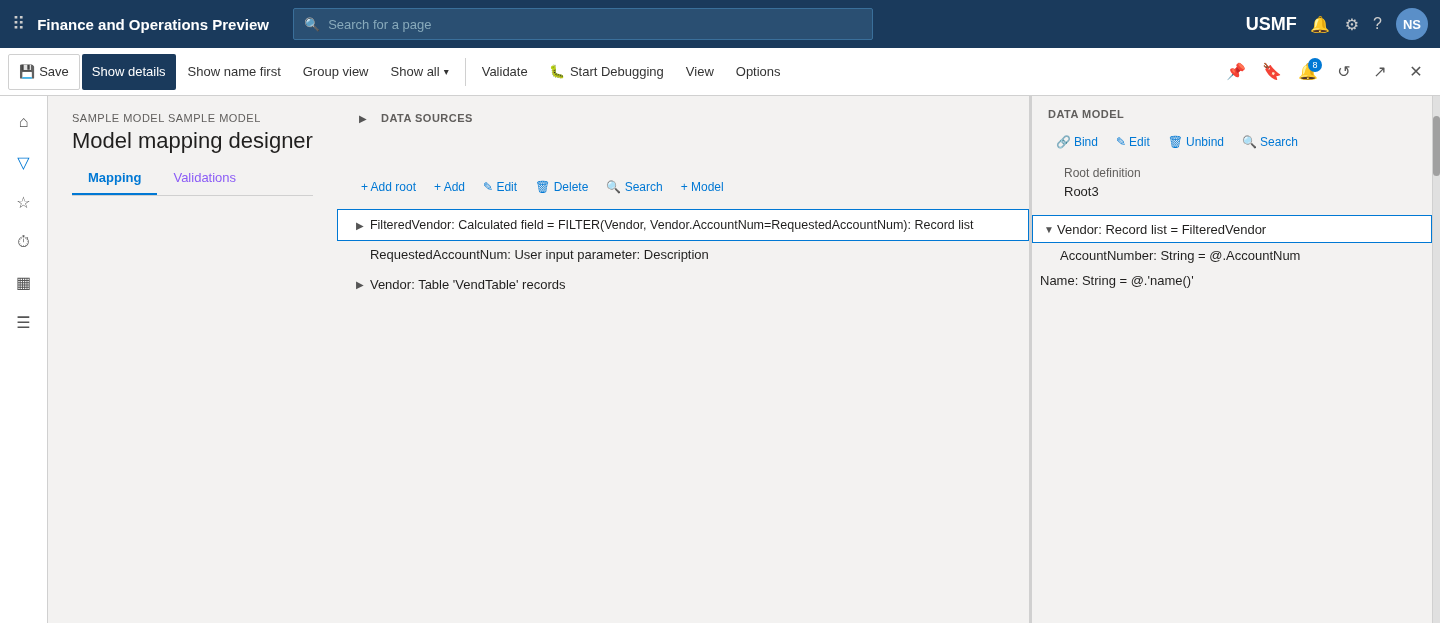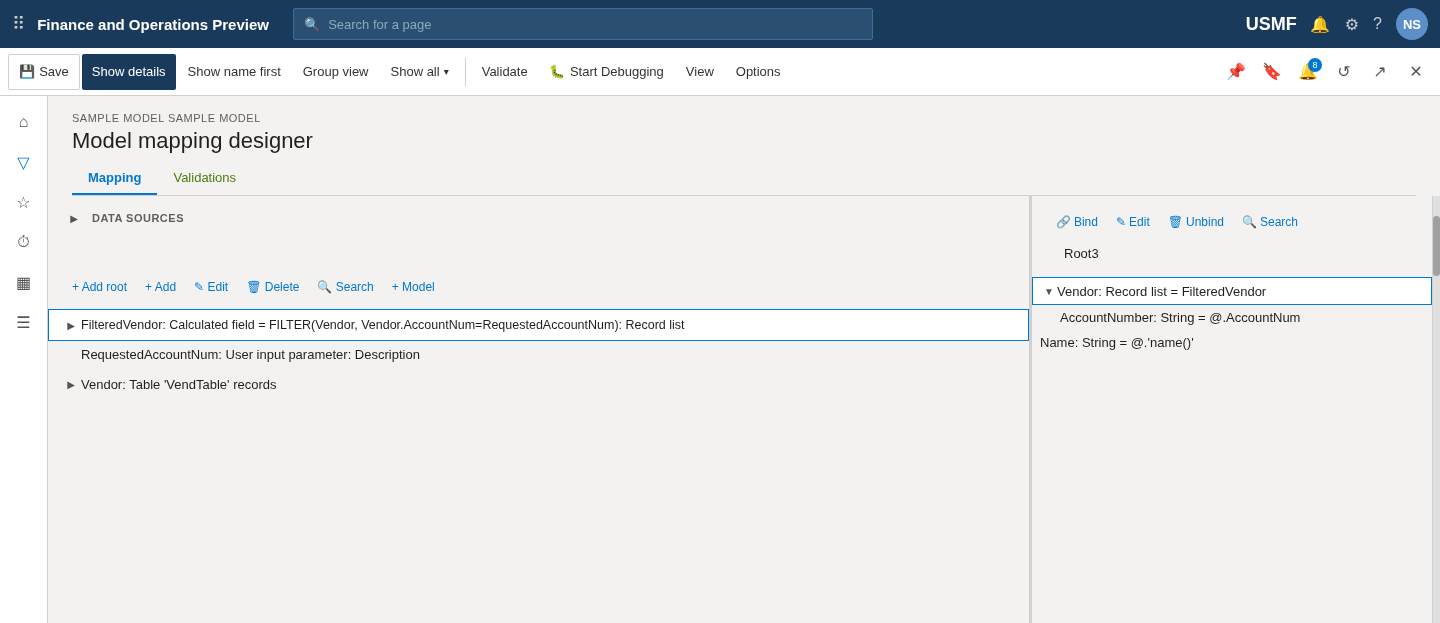--- a/index.html
+++ b/index.html
@@ -129,21 +129,21 @@
       border-radius: 2px;
     }
     .sidebar-icon.active { color: #0078d4; }
 
     
     .main-content {
       flex: 1;
       background: #f3f2f1;
       overflow: hidden;
       display: flex;
-      flex-direction: column;
+      flex-direction: row;
     }
 
     
     .page-header {
       background: #f3f2f1;
       padding: 16px 24px 0 24px;
     }
     .breadcrumb {
       font-size: 11px;
       color: #605e5c;
@@ -158,21 +158,21 @@
       margin-bottom: 8px;
     }
     .page-tabs {
       display: flex;
       gap: 0;
       border-bottom: 1px solid #d0d0d0;
     }
     .page-tab {
       padding: 8px 16px;
       font-size: 13px;
-      color: #4d7c0f;
+      color: #8b5cf6;
       cursor: pointer;
       border-bottom: 2px solid transparent;
     }
     .page-tab.active {
       color: #0078d4;
       border-bottom: 2px solid #0078d4;
       font-weight: 600;
     }
 
     
@@ -473,39 +473,41 @@
 
           <div class="tree-row" style="padding-left: 12px;">
             <span class="expand-btn">▶</span>
             <span>Vendor: Table 'VendTable' records</span>
           </div>
         </div>
       </div>
 
       <div class="dm-panel">
         <div class="dm-header">
+          <div class="dm-title">DATA MODEL</div>
           <div class="dm-toolbar">
             <button class="dm-tool-btn">
               <span>🔗</span>
               <span>Bind</span>
             </button>
             <button class="dm-tool-btn">
               <span>✎</span>
               <span>Edit</span>
             </button>
             <button class="dm-tool-btn">
               <span>🗑</span>
               <span>Unbind</span>
             </button>
             <button class="dm-tool-btn">
               <span>🔍</span>
               <span>Search</span>
             </button>
           </div>
           <div class="dm-root-section">
+            <div class="dm-root-label">Root definition</div>
             <div class="dm-root-value">Root3</div>
           </div>
         </div>
         <div class="dm-tree">
 
           <div class="dm-tree-row selected" style="padding-left: 8px;">
             <span class="expand-btn">▼</span>
             <span>Vendor: Record list = FilteredVendor</span>
           </div>
 

